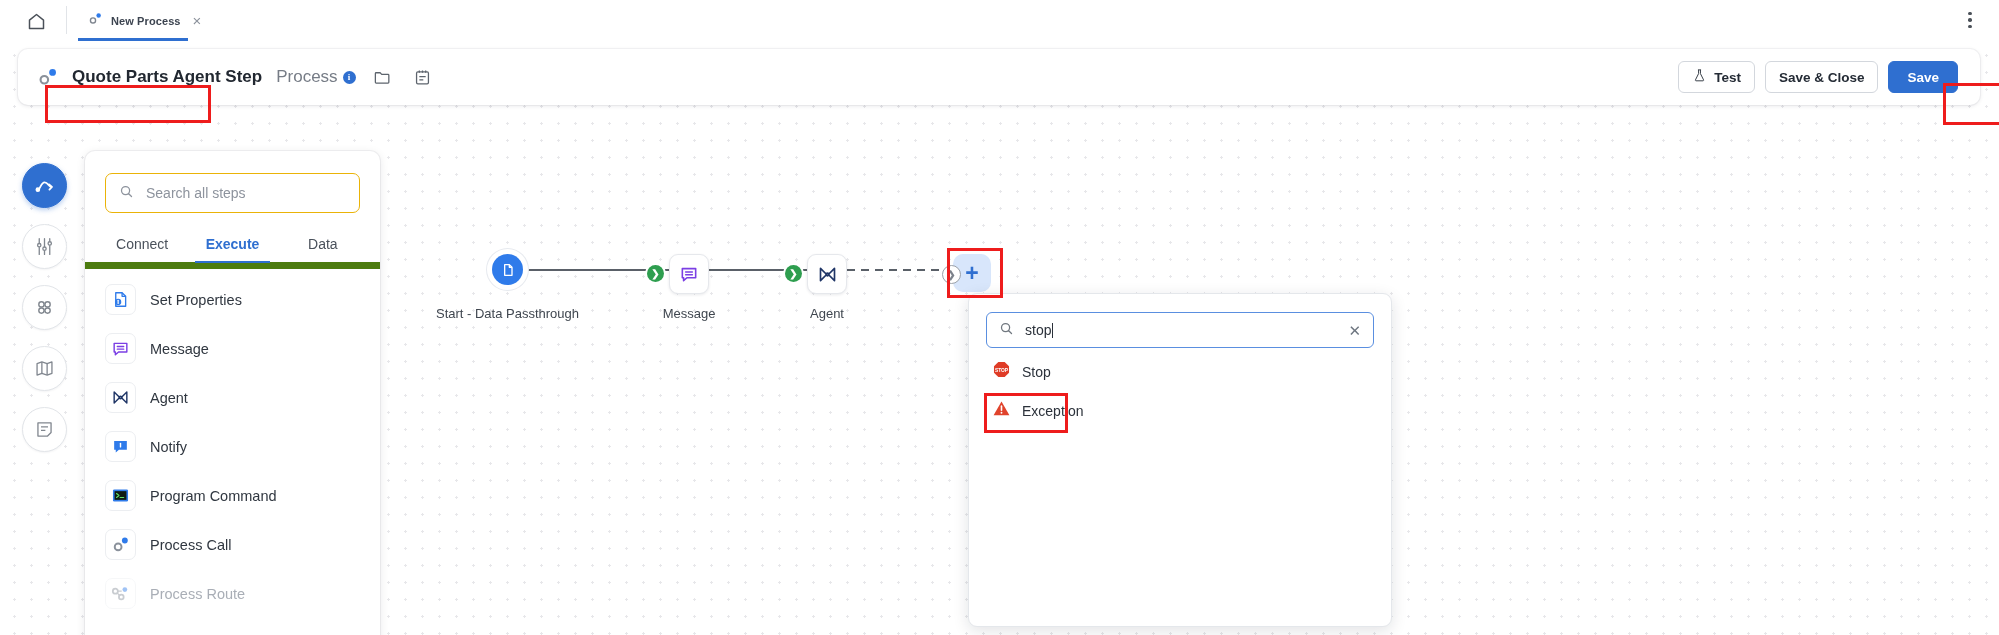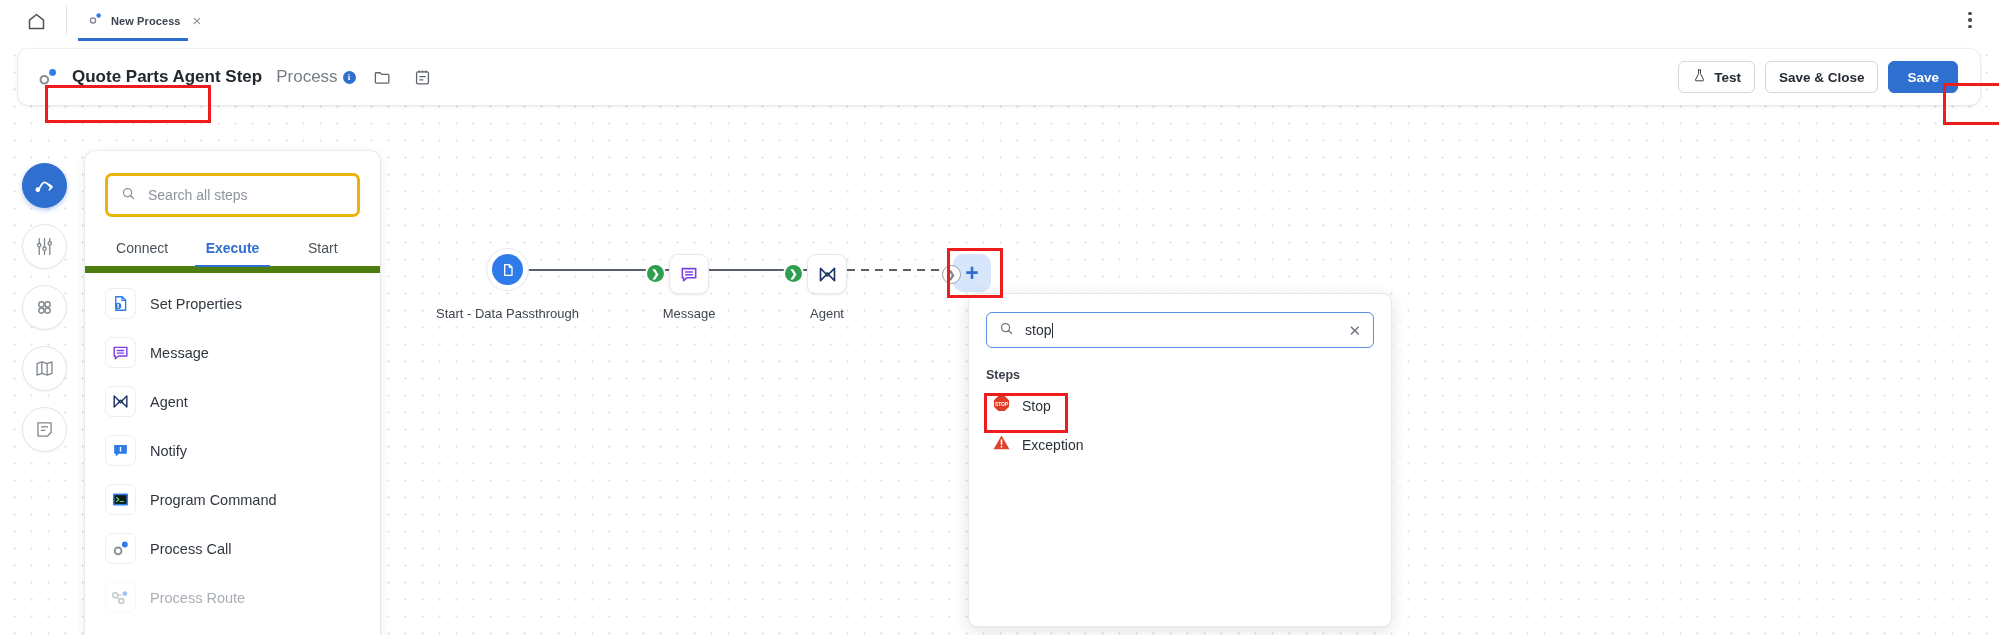--- a/index.html
+++ b/index.html
@@ -55,21 +55,21 @@
   .rail{position:absolute;left:22px;top:122px;display:flex;flex-direction:column;gap:16px;z-index:5;}
   .rail-btn{width:43px;height:43px;border-radius:50%;background:#fff;border:1px solid #e2e5e9;
             display:flex;align-items:center;justify-content:center;cursor:pointer;
             box-shadow:0 1px 2px rgba(16,24,40,.05);}
   .rail-btn.active{background:#2f6fd0;border-color:#2f6fd0;box-shadow:0 2px 5px rgba(47,111,208,.35);}
 
   
   .palette{position:absolute;left:85px;top:110px;width:295px;height:525px;background:#fff;
            border-radius:10px;box-shadow:0 2px 10px rgba(16,24,40,.10),0 0 0 1px rgba(16,24,40,.05);
            overflow:hidden;}
-  .pal-search{margin:22px 20px 0 20px;height:38px;border:3px solid #eab308;border-radius:7px;
+  .pal-search{margin:22px 20px 0 20px;height:38px;border:1px solid #eab308;border-radius:7px;
               display:flex;align-items:center;gap:10px;padding:0 13px;cursor:text;}
   .pal-search input{border:0;outline:0;font-size:14px;color:#3d444e;background:transparent;width:100%;
                     font-family:"Liberation Sans",sans-serif;}
   .pal-search input::placeholder{color:#8d939d;}
   .pal-tabs{display:flex;margin-top:14px;border-bottom:7px solid #4d7c0f;padding:0 12px;}
   .pal-tab{flex:1;text-align:center;font-size:14px;color:#4a515b;padding:9px 0 10px;cursor:pointer;
            position:relative;}
   .pal-tab.active{color:#2f6fd0;font-weight:bold;}
   .pal-tab.active:after{content:"";position:absolute;left:8%;right:8%;bottom:-1px;height:2.5px;background:#2f6fd0;}
   .pal-list{padding:6px 0 0 0;}
@@ -234,21 +234,21 @@
               <circle cx="10.5" cy="10.5" r="6.5"></circle>
               <path d="M15.5 15.5 20 20"></path>
             </svg>
         </span>
         <input type="text" placeholder="Search all steps" style="">
       </div>
 
       <div class="pal-tabs">
         <div class="pal-tab">Connect</div>
         <div class="pal-tab active">Execute</div>
-        <div class="pal-tab">Start</div>
+        <div class="pal-tab">Data</div>
       </div>
 
       <div class="pal-list">
 
 
         <div class="pal-item">
           <span class="ico">
             <svg width="19" height="19" viewBox="0 0 24 24">
               <path d="M6 3.5h8l4.5 4.5v12.5H6z" fill="none" stroke="#2f7bea" stroke-width="1.7" stroke-linejoin="round"></path>
               <path d="M14 3.5V8h4.5" fill="none" stroke="#2f7bea" stroke-width="1.7" stroke-linejoin="round"></path>
@@ -377,21 +377,20 @@
         <span>
           <svg width="15" height="15" viewBox="0 0 24 24" fill="none" stroke="#70777f" stroke-width="2" stroke-linecap="round">
               <circle cx="10.5" cy="10.5" r="6.5"></circle>
               <path d="M15.5 15.5 20 20"></path>
             </svg>
         </span>
         <span class="val"><span>stop</span><span class="caret"></span></span>
         <span class="pop-clear">✕</span>
       </div>
 
-      <div class="pop-sec">Steps</div>
 
       <div class="pop-item">
         <span>
           <svg width="19" height="19" viewBox="0 0 24 24">
             <polygon points="8,2.5 16,2.5 21.5,8 21.5,16 16,21.5 8,21.5 2.5,16 2.5,8" fill="#df3c27"></polygon>
             <text x="12" y="14.6" font-size="6.2" fill="#fff" text-anchor="middle" font-family="Liberation Sans, sans-serif" font-weight="bold">STOP</text>
           </svg>
         </span>
         <span class="lbl">Stop</span>
       </div>

